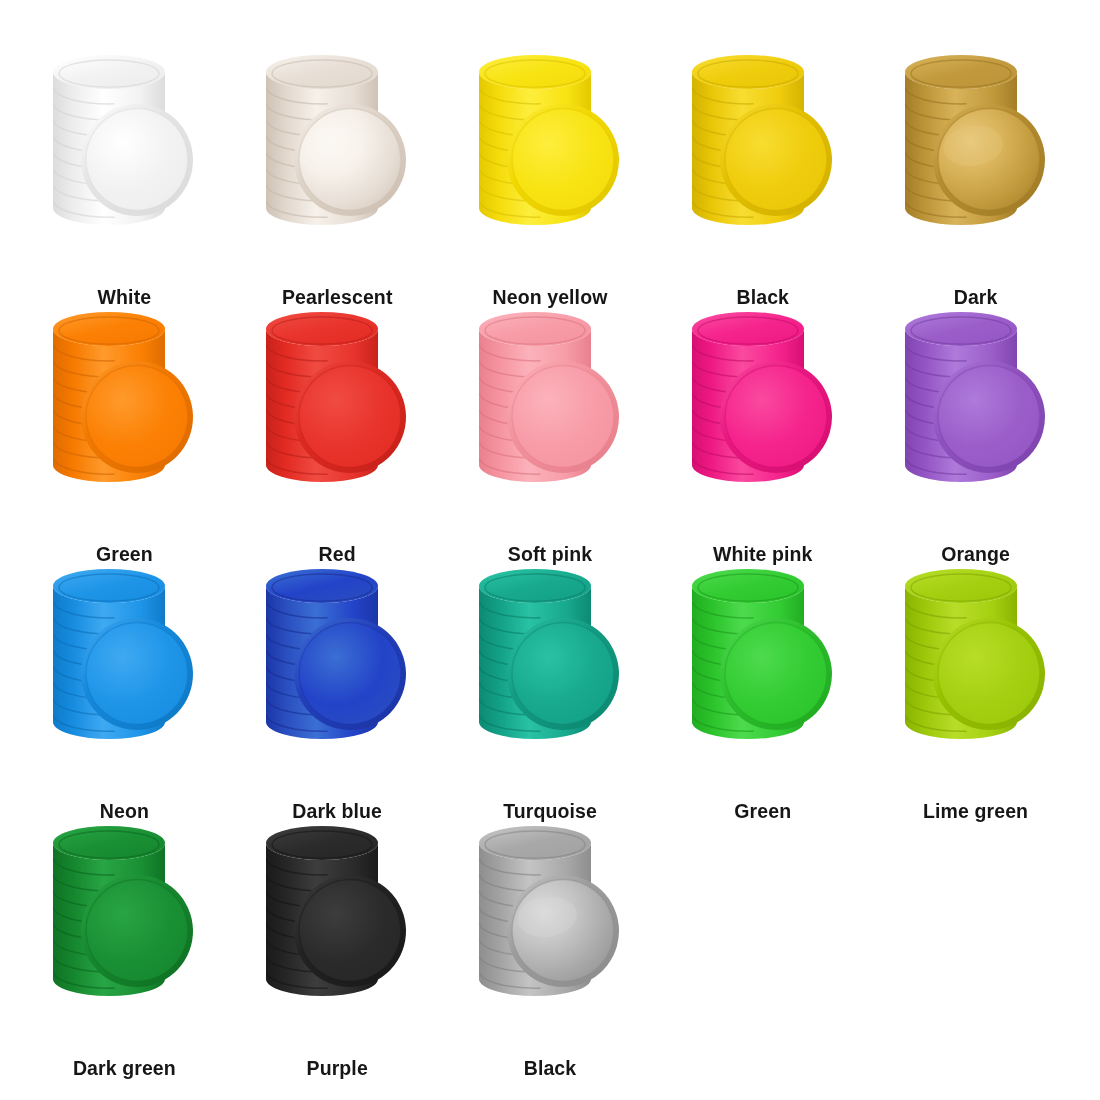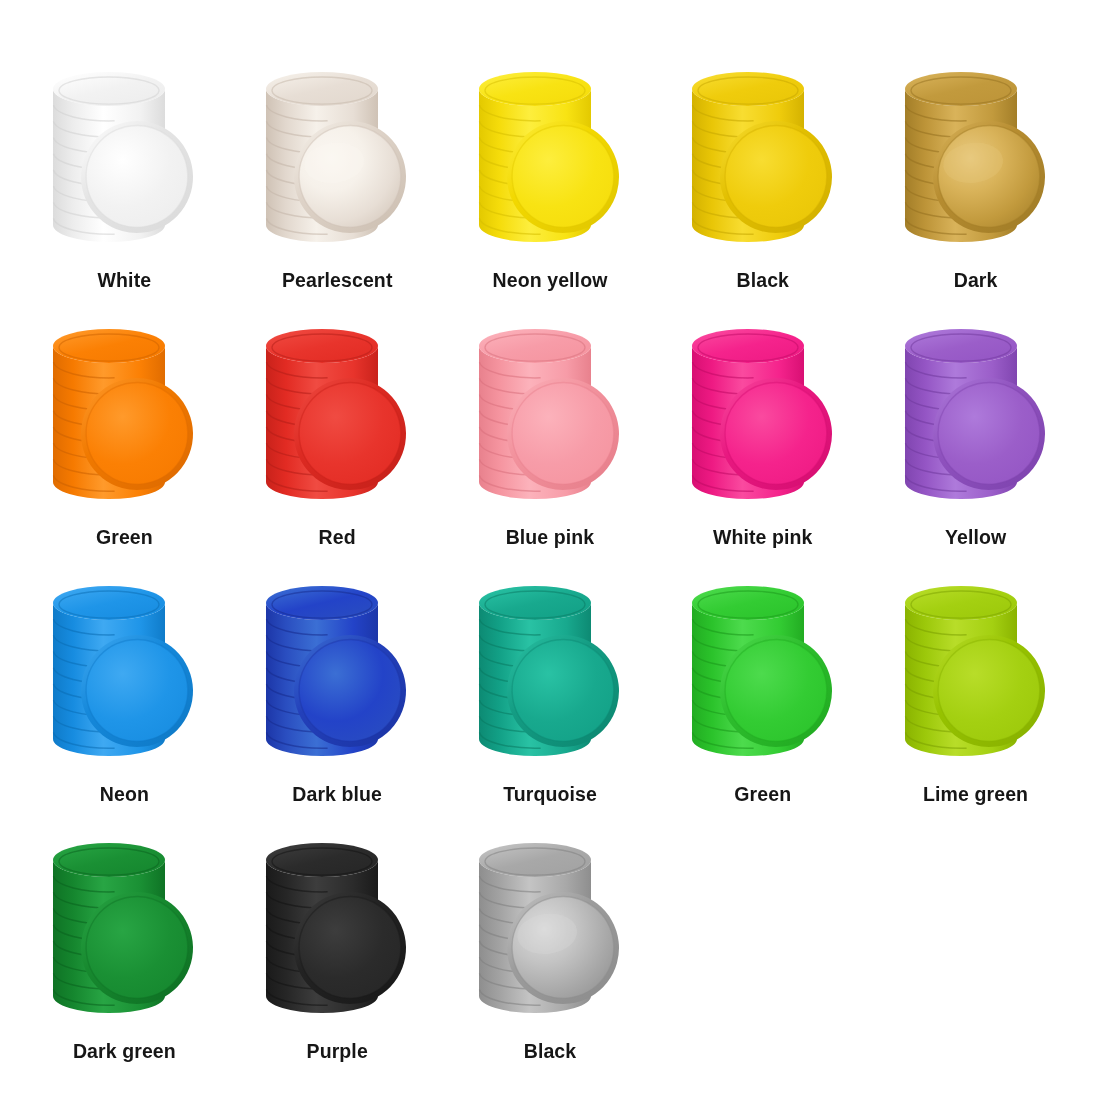--- a/index.html
+++ b/index.html
@@ -25,21 +25,21 @@
     justify-items: center;
     align-items: start;
   }
 
   .swatch-cell {
     width: 212px;
     height: 252px;
     display: flex;
     flex-direction: column;
     align-items: center;
-    justify-content: center;
+    justify-content: space-between;
   }
 
   .swatch-art {
     width: 186px;
     height: 186px;
     position: relative;
   }
 
   .swatch-art svg {
     display: block;
@@ -482,21 +482,21 @@
             <ellipse cx="78" cy="16" rx="56" ry="17" fill="url(#g7-top)"></ellipse>
             <ellipse cx="78" cy="17.6" rx="50" ry="13.6" fill="none" stroke="#d8707c" stroke-width="1.3" opacity="0.5"></ellipse>
           </g>
           <g transform="translate(106 104) rotate(-7)">
             <circle cx="0" cy="0" r="56" fill="url(#g7-rim)"></circle>
             <circle cx="0" cy="-0.6" r="50.8" fill="url(#g7-face)"></circle>
             <circle cx="0" cy="-0.6" r="50.8" fill="none" stroke="#e8818d" stroke-width="1.4" opacity="0.45"></circle>
           </g>
         </svg>
       </div>
-      <div class="swatch-label">Blue pink</div>
+      <div class="swatch-label">Soft pink</div>
     </div>
     <div class="swatch-cell">
       <div class="swatch-art">
         <svg viewBox="0 0 186 186">
           <defs>
             <linearGradient id="g8-body" x1="0" y1="0" x2="1" y2="0">
               <stop offset="0" stop-color="#d80f73"></stop>
               <stop offset="0.18" stop-color="#ee1a83"></stop>
               <stop offset="0.45" stop-color="#fa4a9f"></stop>
               <stop offset="0.78" stop-color="#f5238c"></stop>
@@ -588,21 +588,21 @@
             <ellipse cx="78" cy="16" rx="56" ry="17" fill="url(#g9-top)"></ellipse>
             <ellipse cx="78" cy="17.6" rx="50" ry="13.6" fill="none" stroke="#6f389c" stroke-width="1.3" opacity="0.5"></ellipse>
           </g>
           <g transform="translate(106 104) rotate(-7)">
             <circle cx="0" cy="0" r="56" fill="url(#g9-rim)"></circle>
             <circle cx="0" cy="-0.6" r="50.8" fill="url(#g9-face)"></circle>
             <circle cx="0" cy="-0.6" r="50.8" fill="none" stroke="#8045b0" stroke-width="1.4" opacity="0.45"></circle>
           </g>
         </svg>
       </div>
-      <div class="swatch-label">Yellow</div>
+      <div class="swatch-label">Orange</div>
     </div>
     <div class="swatch-cell">
       <div class="swatch-art">
         <svg viewBox="0 0 186 186">
           <defs>
             <linearGradient id="g10-body" x1="0" y1="0" x2="1" y2="0">
               <stop offset="0" stop-color="#0f7bc9"></stop>
               <stop offset="0.18" stop-color="#178ce0"></stop>
               <stop offset="0.45" stop-color="#3fa9f2"></stop>
               <stop offset="0.78" stop-color="#1f95e8"></stop>

